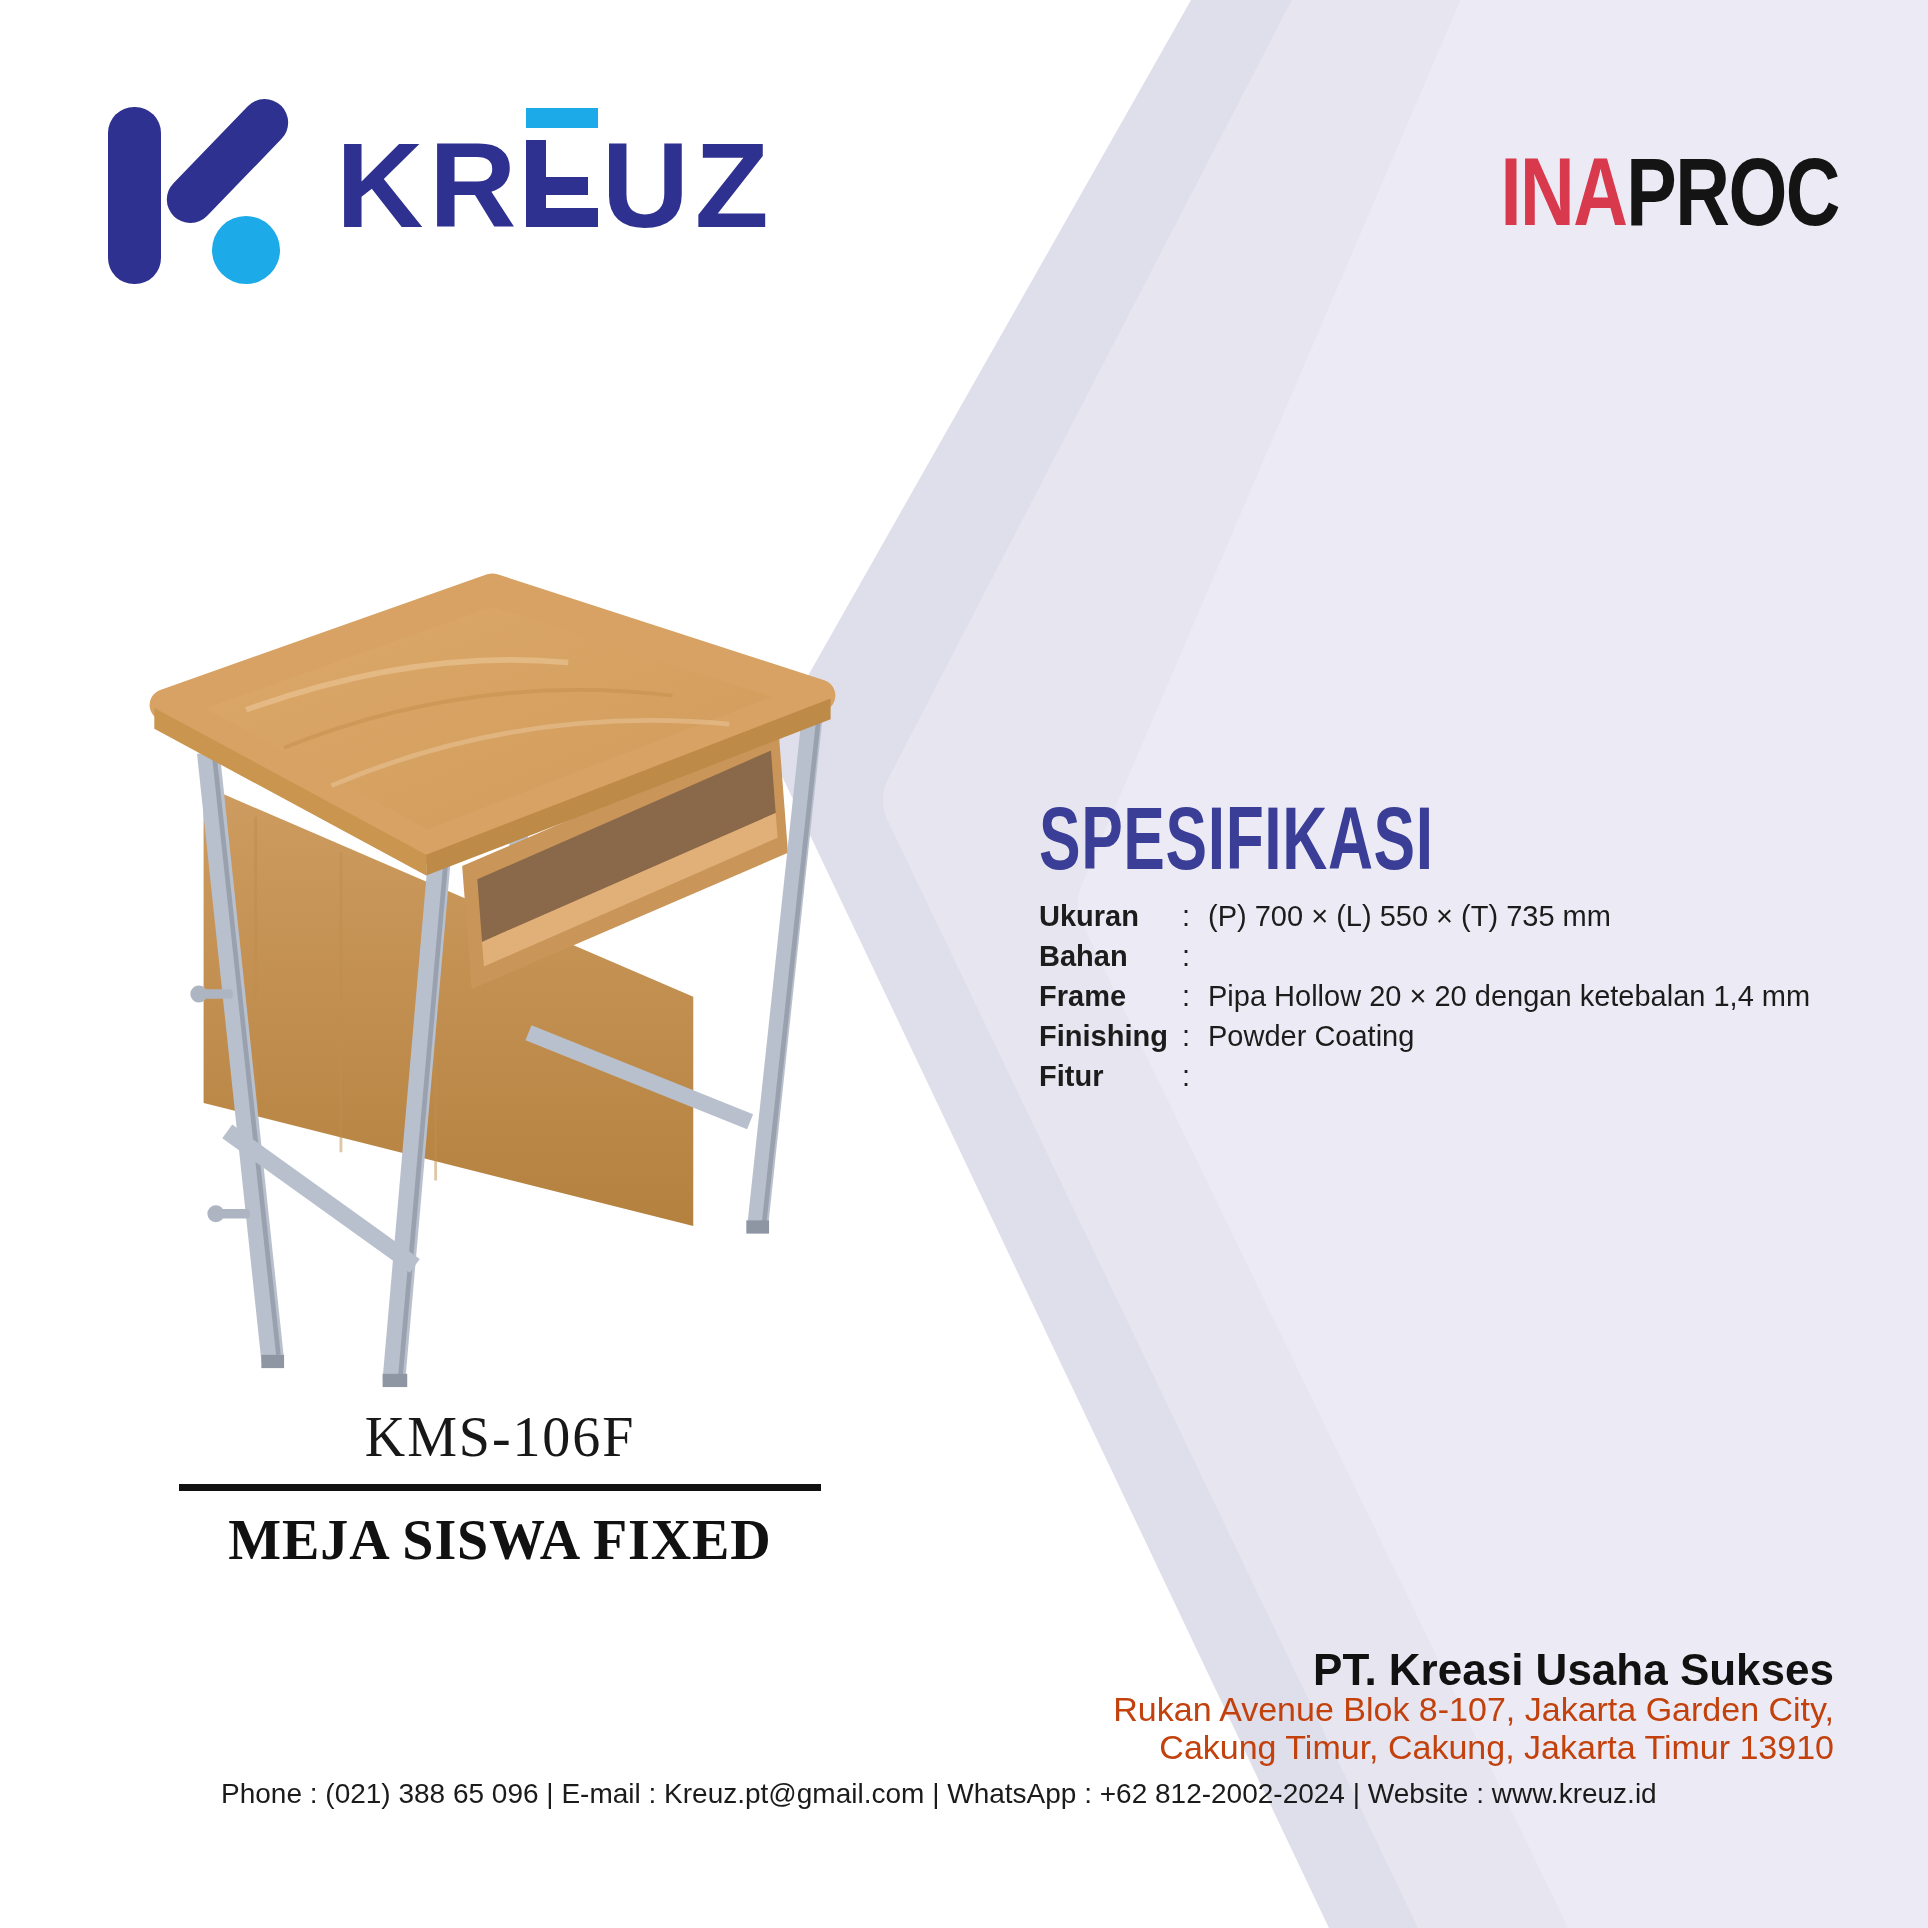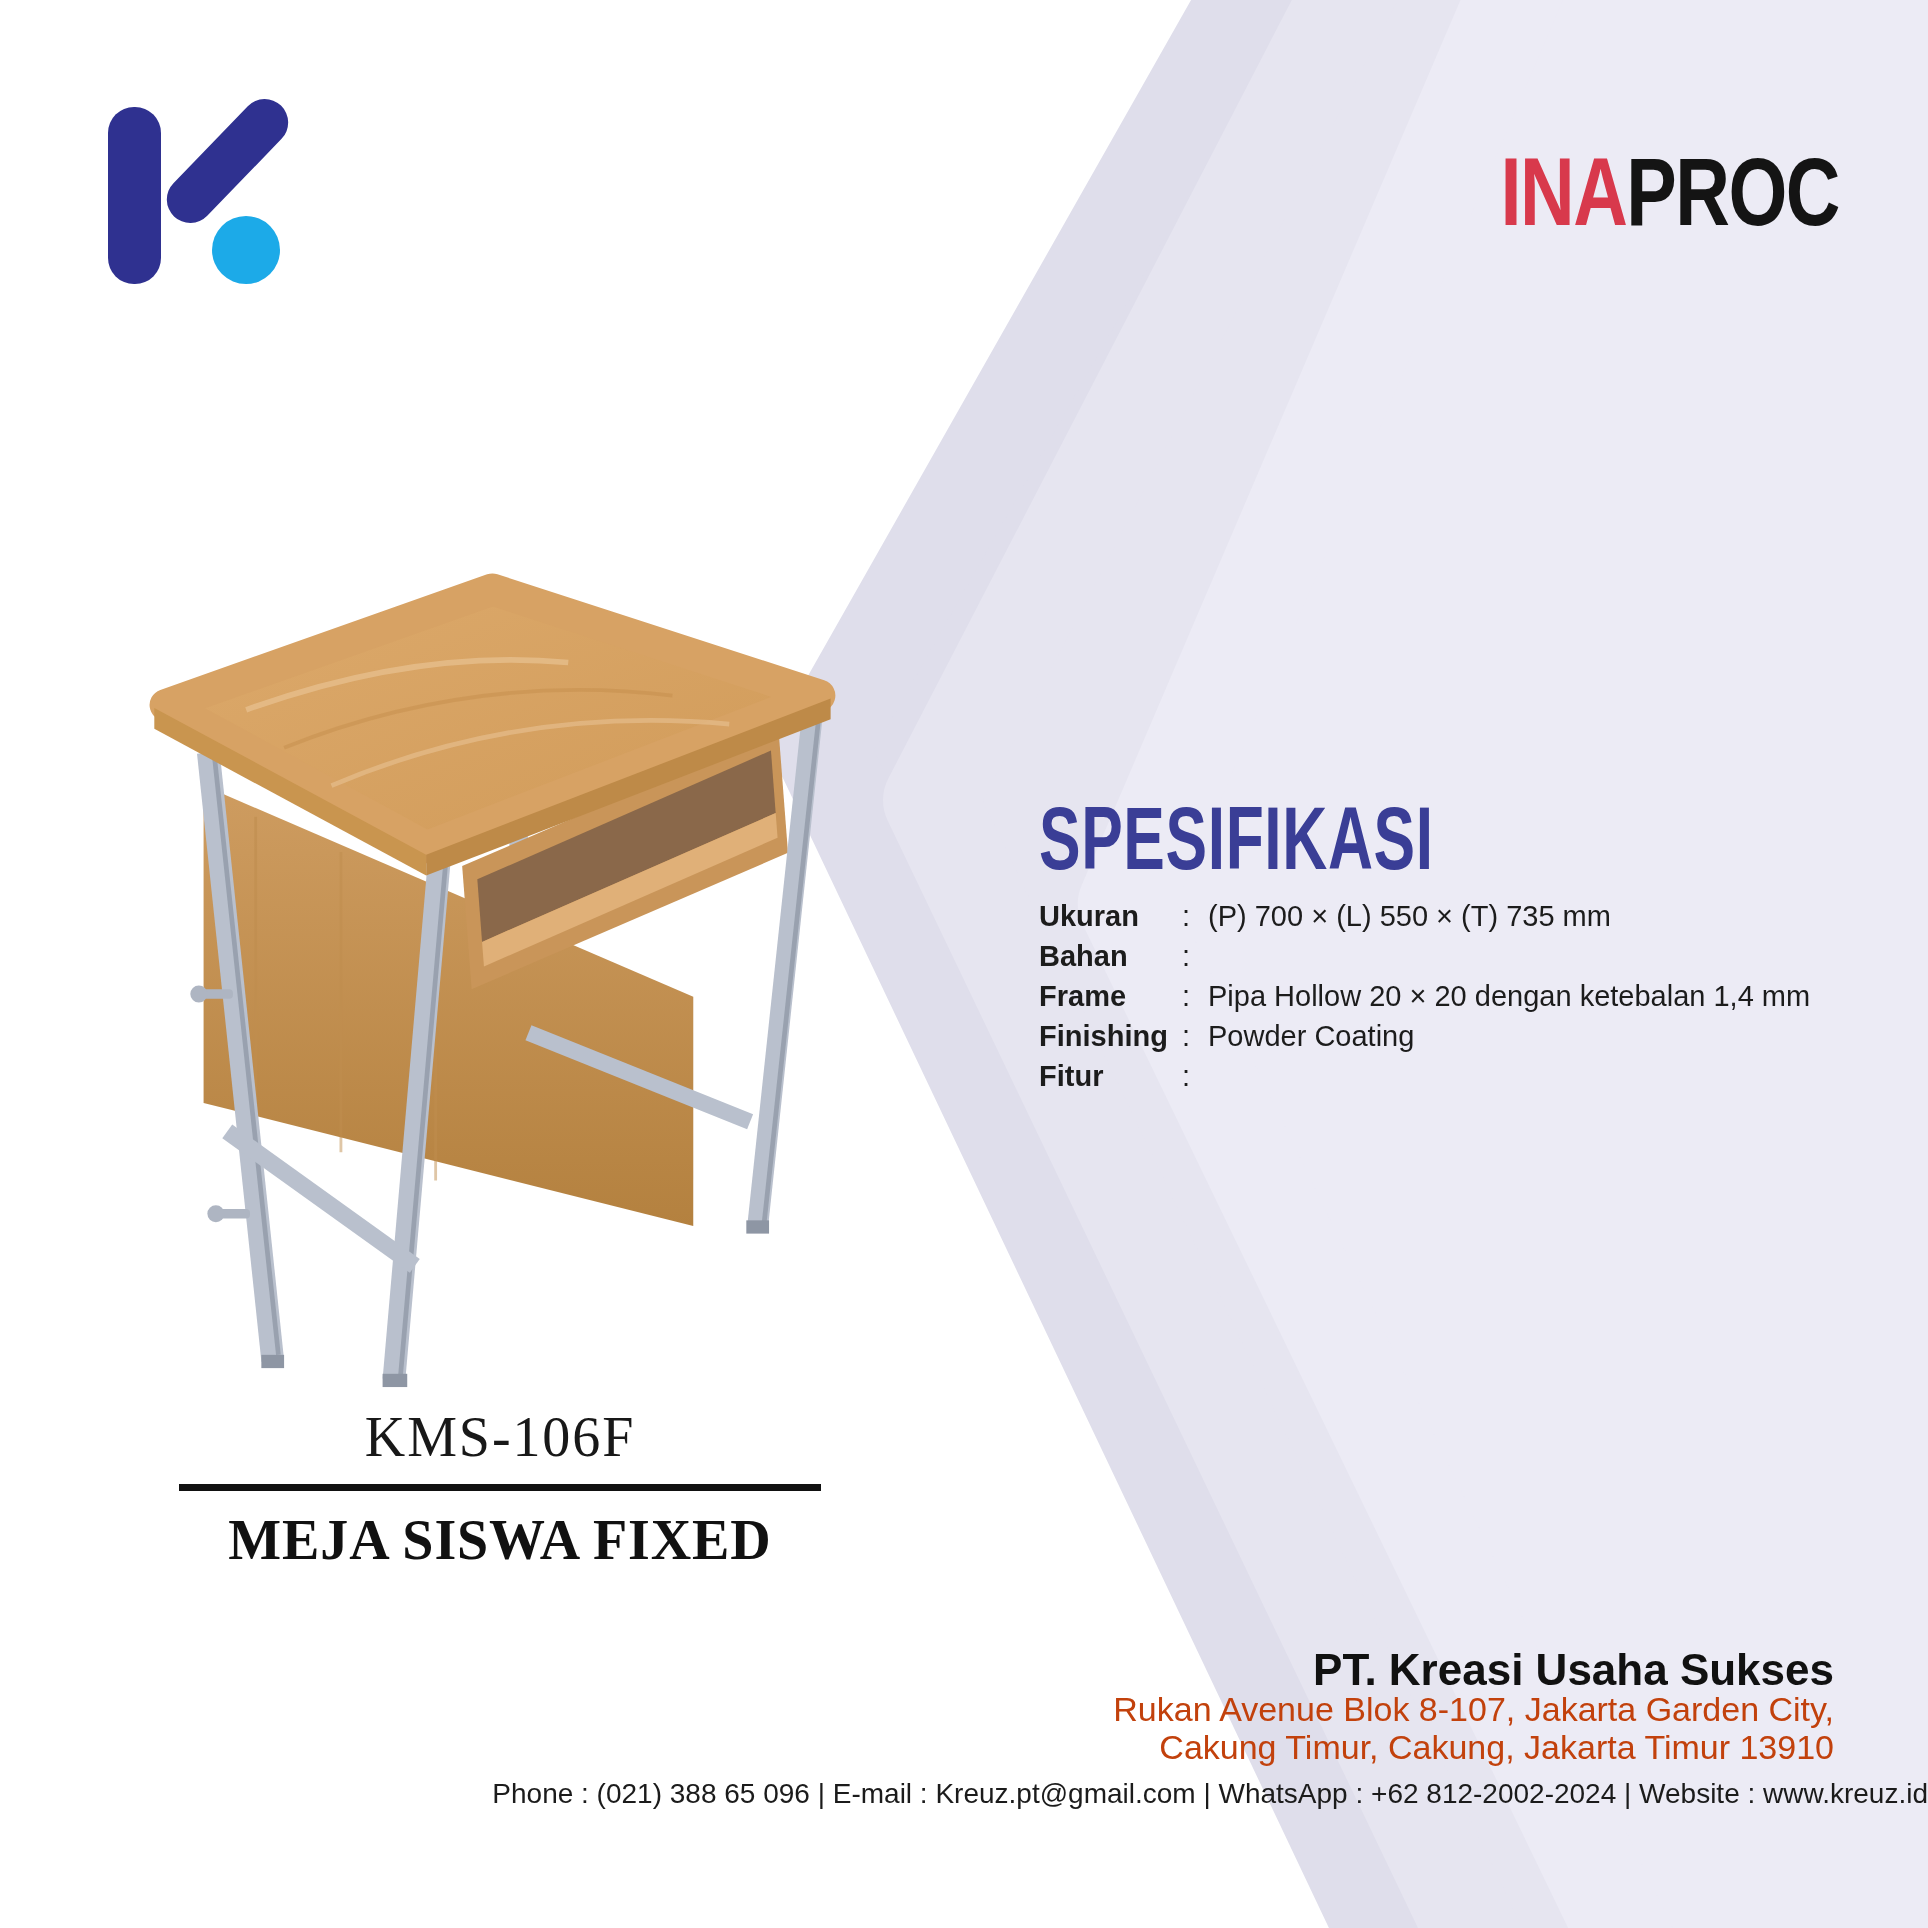--- a/index.html
+++ b/index.html
@@ -44,21 +44,21 @@
   .product-label{left:179px;top:1405px;width:642px;text-align:center;z-index:3;
                  font-family:"Liberation Serif","DejaVu Serif",serif;}
   .product-code{font-size:56px;font-weight:500;letter-spacing:1.9px;color:#181818;}
   .product-divider{width:100%;height:6.6px;background:#111;margin:15px 0 17px 0;}
   .product-name{font-size:56px;font-weight:bold;letter-spacing:0.9px;color:#111;}
 
   
   .company{right:94px;top:1650px;text-align:right;z-index:3;}
   .company-name{font-size:44px;font-weight:bold;color:#111;line-height:40px;}
   .company-addr{font-size:34px;line-height:38px;color:#c2410c;}
-  .contact-line{left:0;right:0;top:1778px;text-align:right;padding-left:221px;
+  .contact-line{left:0;right:0;top:1778px;text-align:left;padding-left:221px;
                 font-size:28px;color:#1b1b1b;z-index:3;white-space:nowrap;}
 
   
   .desk-photo{left:111px;top:563px;width:744px;height:843px;z-index:2;}
 </style>
 </head>
 <body>
 
 <svg id="bg" width="1928" height="1928" viewBox="0 0 2048 2048" aria-hidden="true">
   <rect x="0" y="0" width="2048" height="2048" fill="#ffffff"></rect>
@@ -66,20 +66,21 @@
   <path d="M 1470,-80 L 2128,-80 L 2128,2128 L 1600,2128 L 988,850 Z" fill="#E6E5F0" stroke="#E6E5F0" stroke-width="100" stroke-linejoin="round"></path>
   <path d="M 1640,-80 L 2128,-80 L 2128,2128 L 1760,2128 L 1195,960 Z" fill="#ECEBF5" stroke="#ECEBF5" stroke-width="100" stroke-linejoin="round"></path>
 </svg>
 
 <div class="abs brand-lockup">
   <div class="kmark">
     <div class="stem"></div>
     <div class="diag"></div>
     <div class="dot"></div>
   </div>
+  <div class="wordmark"><span>K</span><span>R</span><span class="logo-e"><i class="e-blue"></i><i class="e-stem"></i><i class="e-mid"></i><i class="e-bot"></i></span><span>U</span><span>Z</span></div>
 </div>
 
 <div class="abs inaproc"><span class="red">INA</span><span class="blk">PROC</span></div>
 
 <svg class="abs desk-photo" viewBox="0 0 780 890" aria-hidden="true">
   <defs>
     <linearGradient id="panelG" x1="0" y1="0" x2="0" y2="1">
       <stop offset="0" stop-color="#CE9C60"></stop>
         <stop offset="1" stop-color="#B4813F"></stop>
     </linearGradient>

